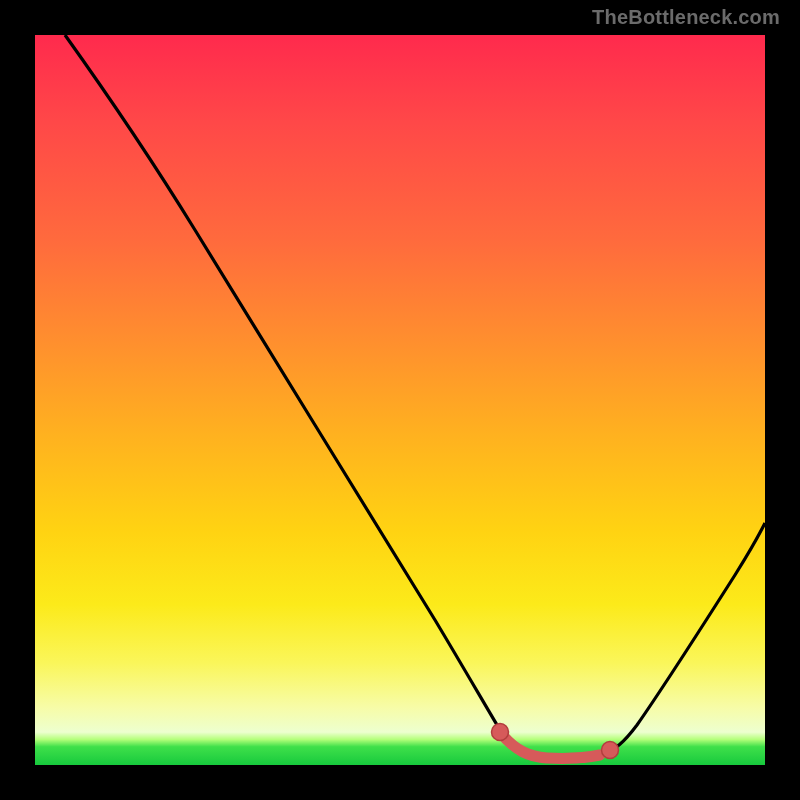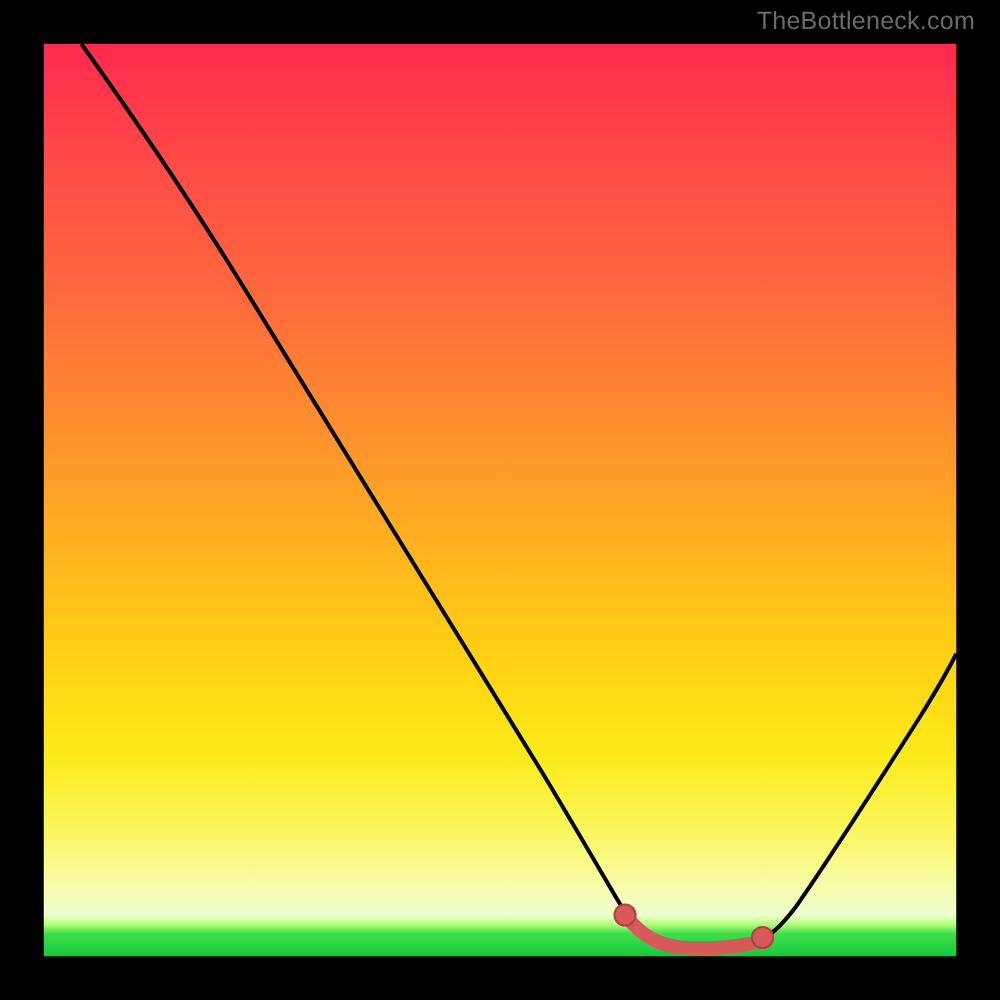--- a/index.html
+++ b/index.html
@@ -41,21 +41,21 @@
         #3fe04a 97.5%,
         #17c93d 100%
       );
   }
   .watermark {
     position: absolute;
     top: 6px;
     right: 20px;
     color: #6b6b6b;
     font-size: 20px;
-    font-weight: 400;
+    font-weight: 700;
     letter-spacing: 0.2px;
     user-select: none;
   }
   svg.curve {
     position: absolute;
     left: 0;
     top: 0;
     width: 730px;
     height: 730px;
     overflow: visible;

